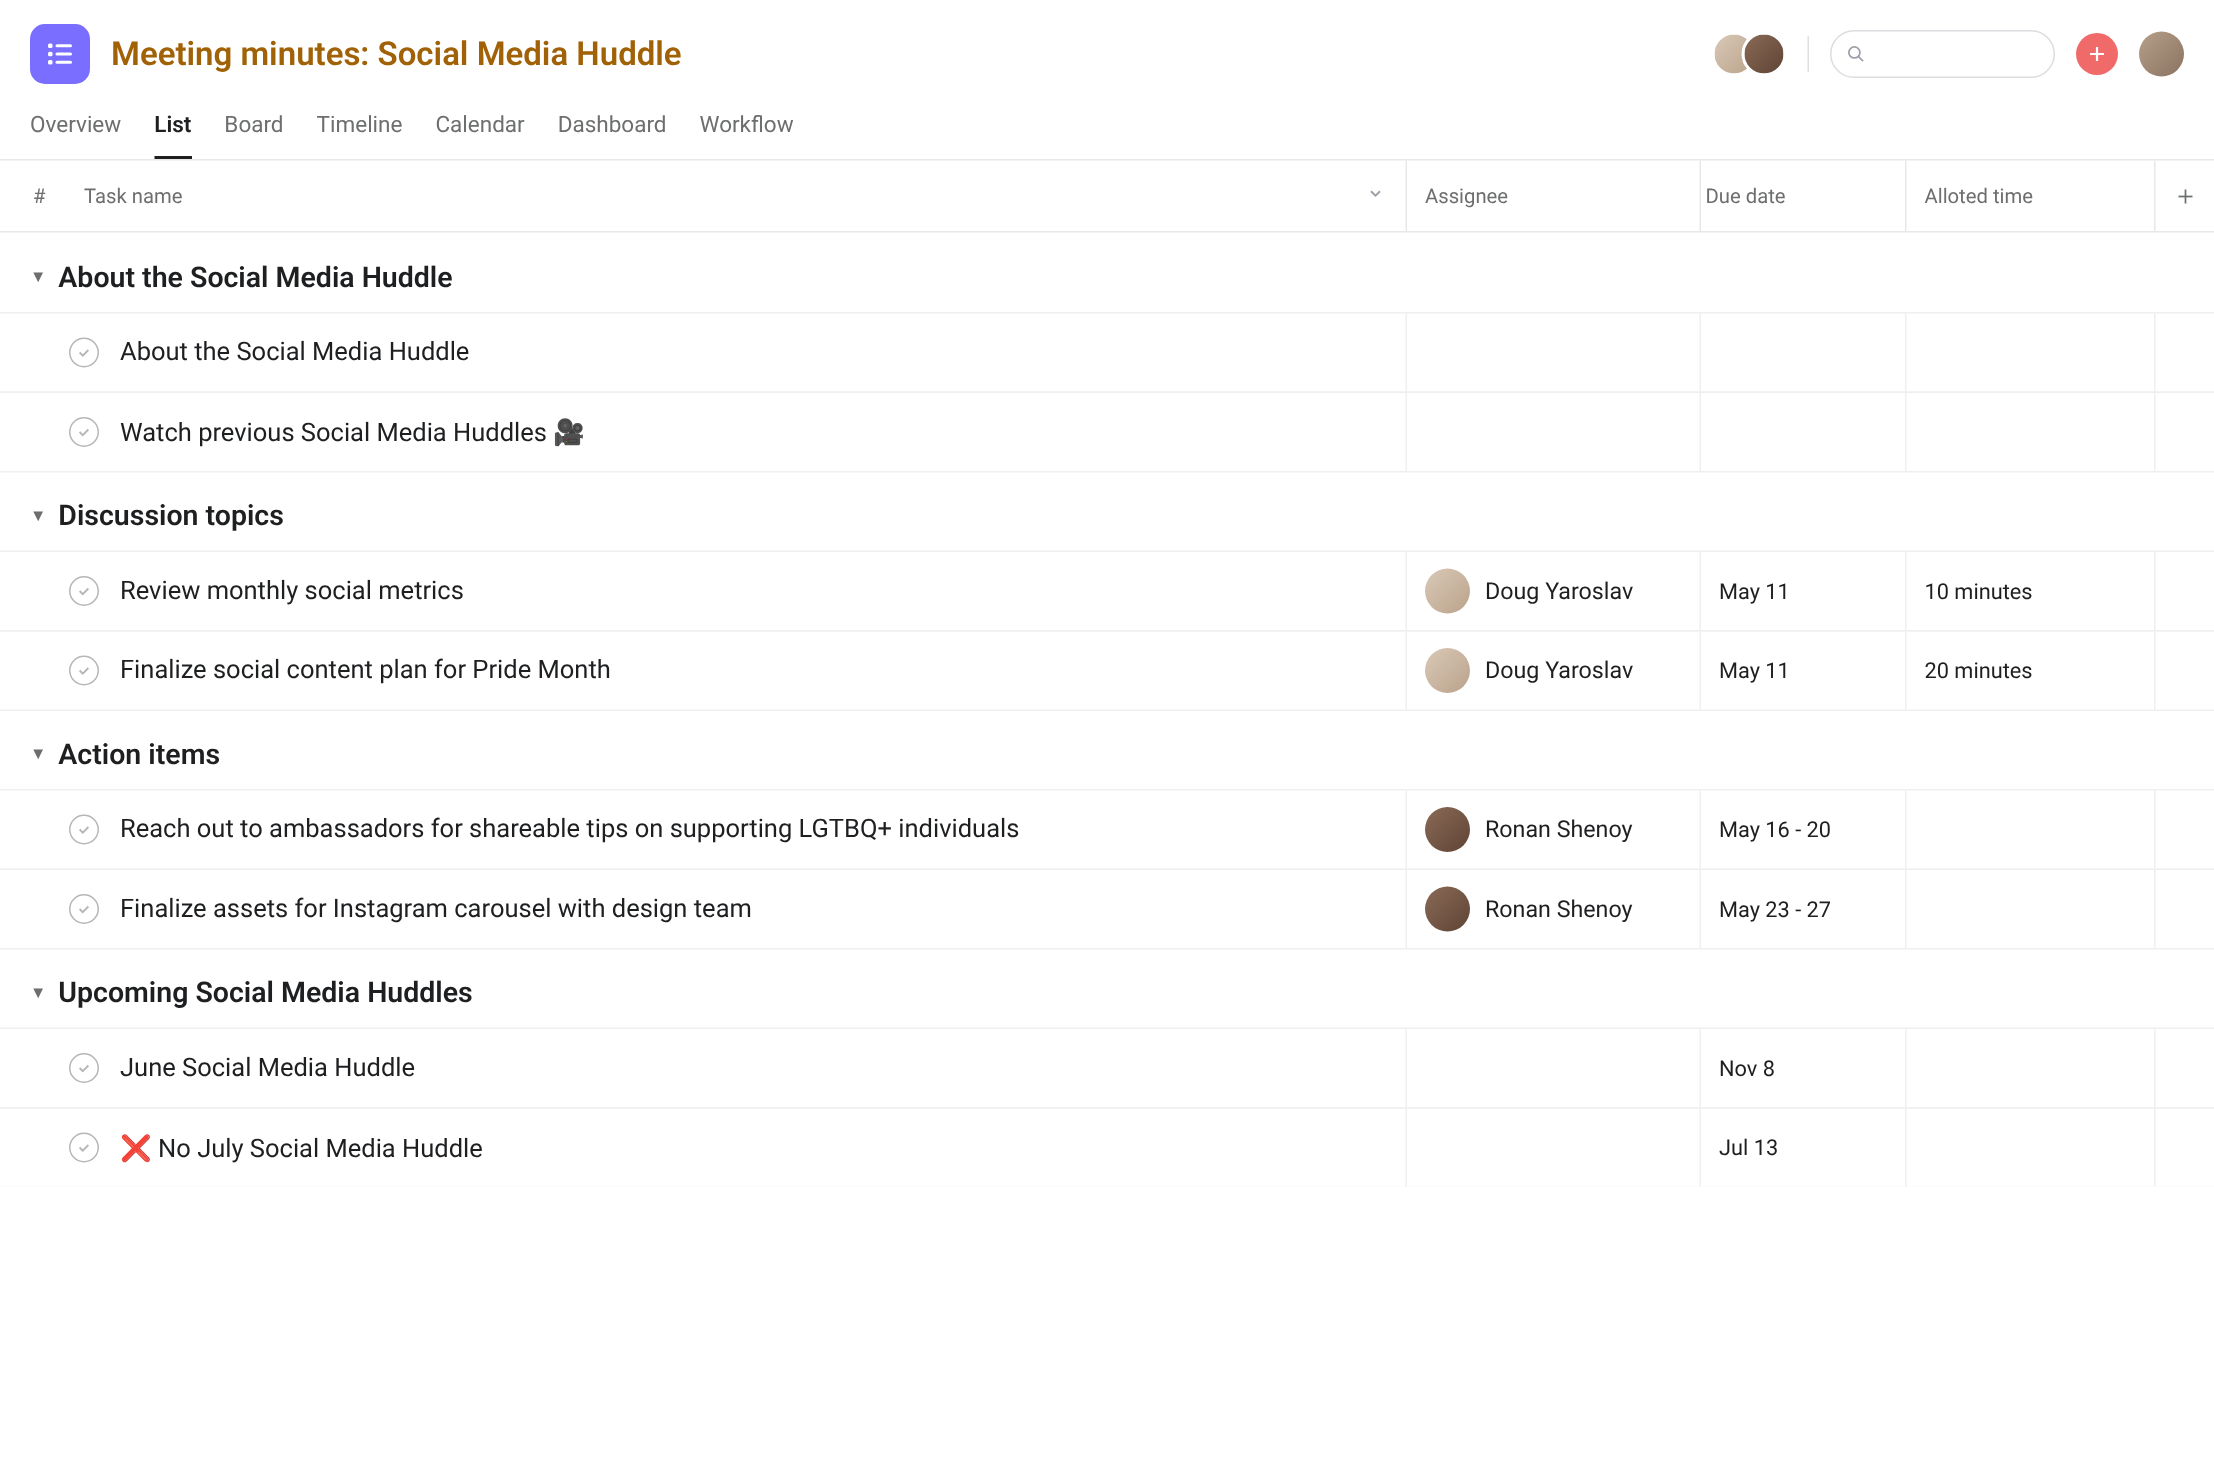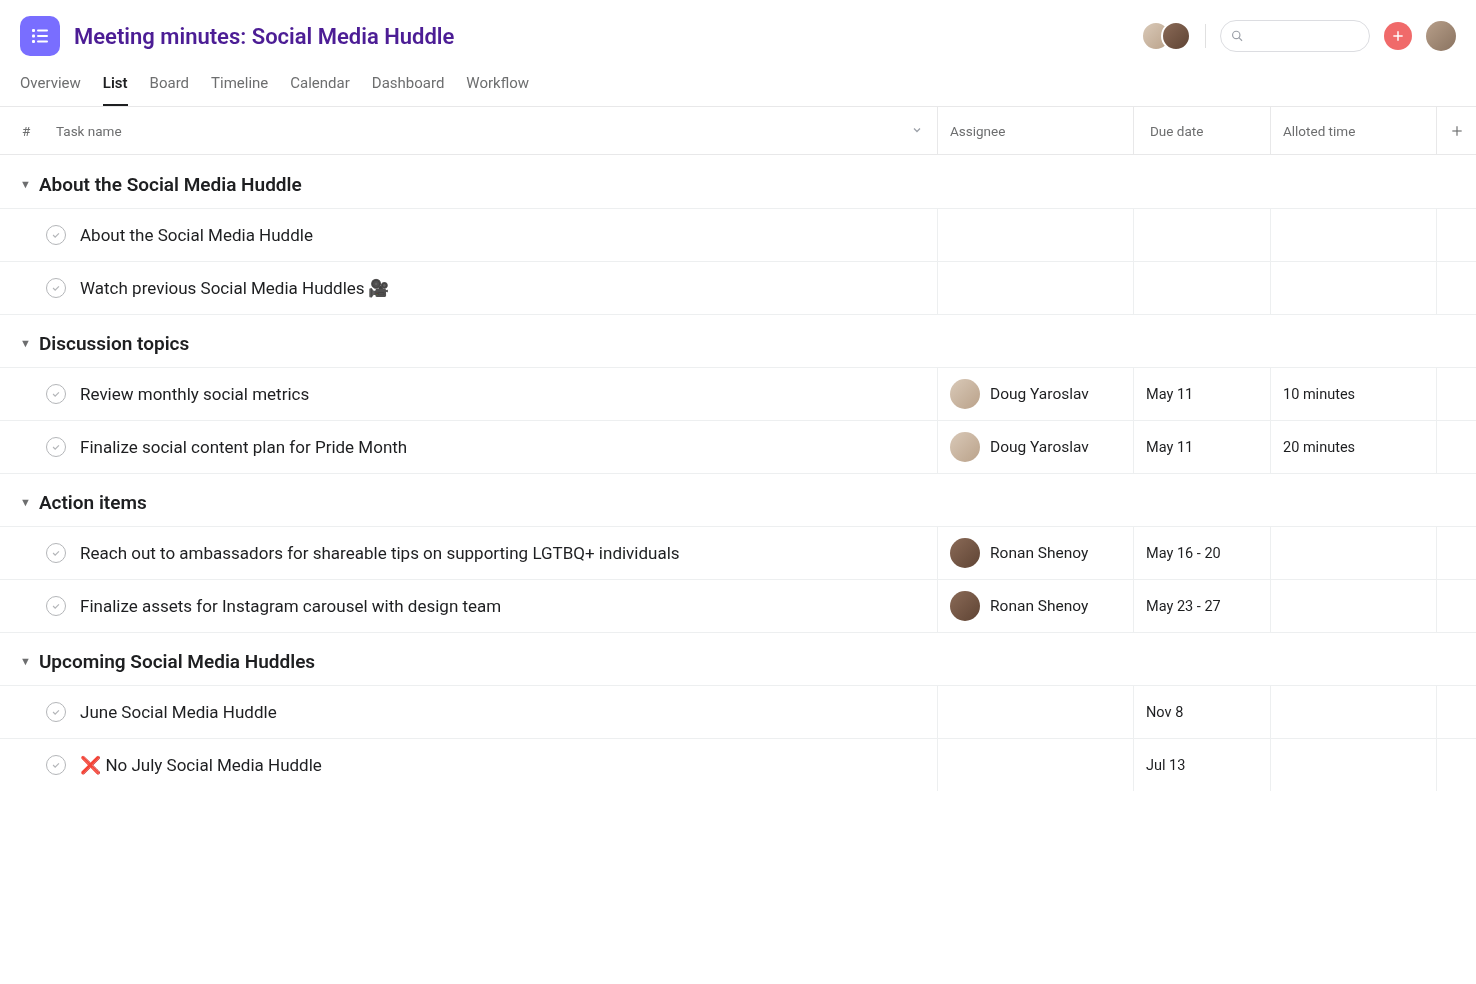--- a/index.html
+++ b/index.html
@@ -25,21 +25,21 @@
       border-radius: 10px;
       display: flex;
       align-items: center;
       justify-content: center;
       color: #fff;
       flex-shrink: 0;
     }
     .project-title {
       font-size: 22px;
       font-weight: 600;
-      color: #4c1d95;
+      color: #a16207;
       flex: 1;
     }
     .header-right {
       display: flex;
       align-items: center;
       gap: 14px;
     }
     .avatar-stack {
       display: flex;
     }
@@ -108,21 +108,21 @@
       align-items: center;
       height: 48px;
       border-bottom: 1px solid #e8e8e9;
       color: #6d6e6f;
       font-size: 13.5px;
     }
     .col-num { width: 40px; padding-left:22px; }
     .col-taskname { flex: 1; display:flex; align-items:flex-end; padding-left: 16px; }
     .col-taskname .chev { margin-left:auto; margin-right:14px; color:#9ca0a8; }
     .col-assignee { width: 196px; padding-left:12px; border-left:1px solid #e8e8e9; height:100%; display:flex; align-items:center;}
-    .col-due { width: 137px; padding-left:16px; border-left:1px solid #e8e8e9; height:100%; display:flex; align-items:center;}
+    .col-due { width: 137px; padding-left:3px; border-left:1px solid #e8e8e9; height:100%; display:flex; align-items:center;}
     .col-time { width: 166px; padding-left:12px; border-left:1px solid #e8e8e9; height:100%; display:flex; align-items:center;}
     .col-add { width: 40px; border-left:1px solid #e8e8e9; height:100%; display:flex; align-items:center; justify-content:center; color:#6d6e6f; cursor:pointer;}
     
     
     .section-title {
       display:flex;
       align-items:center;
       gap:8px;
       padding: 18px 0 12px 20px;
       font-size: 19px;

